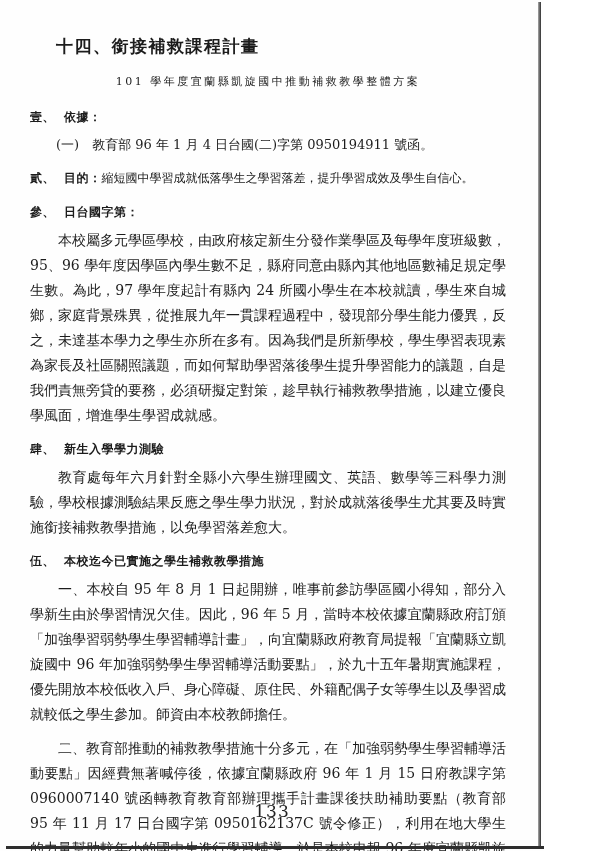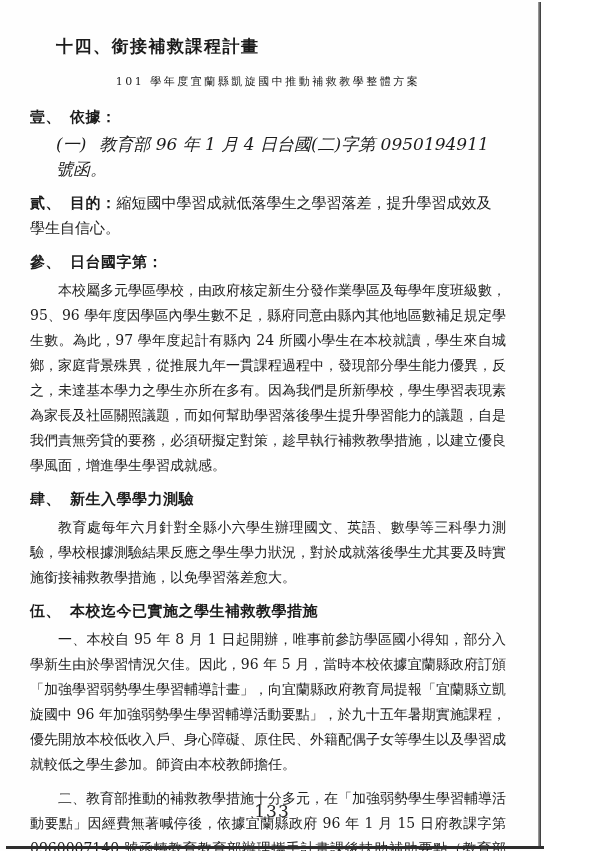--- a/index.html
+++ b/index.html
@@ -47,37 +47,36 @@
     font-size: 11px;
     font-weight: normal;
     text-align: center;
     letter-spacing: 2.5px;
     line-height: 26px;
   }
   .section {
     margin-top: 9px;
   }
   .sec-head {
-    font-size: 15px;
+    font-size: 12px;
     font-weight: bold;
     line-height: 25px;
     letter-spacing: 0.5px;
   }
   .sec-label {
     margin-right: 9px;
   }
   .sec-inline {
     font-weight: normal;
     letter-spacing: 0;
   }
   .list-item {
     margin: 2px 0 2px 26px;
-    font-size: 17px;
+    font-size: 13px;
     line-height: 25px;
-    font-style: italic;
   }
   .item-num {
     margin-right: 13px;
   }
   .para {
     margin: 3px 0 9px 0;
     font-size: 14px;
     line-height: 25px;
     text-align: justify;
     text-indent: 2em;

